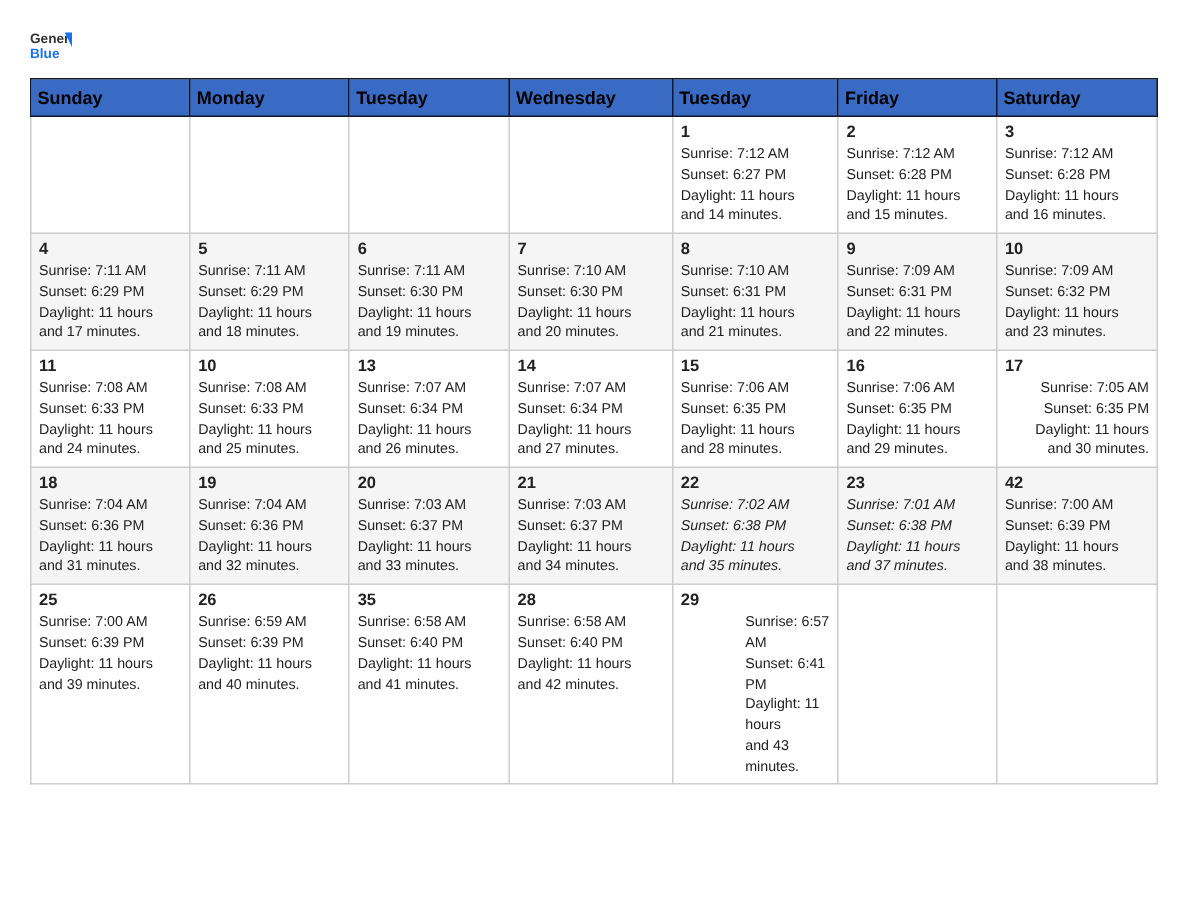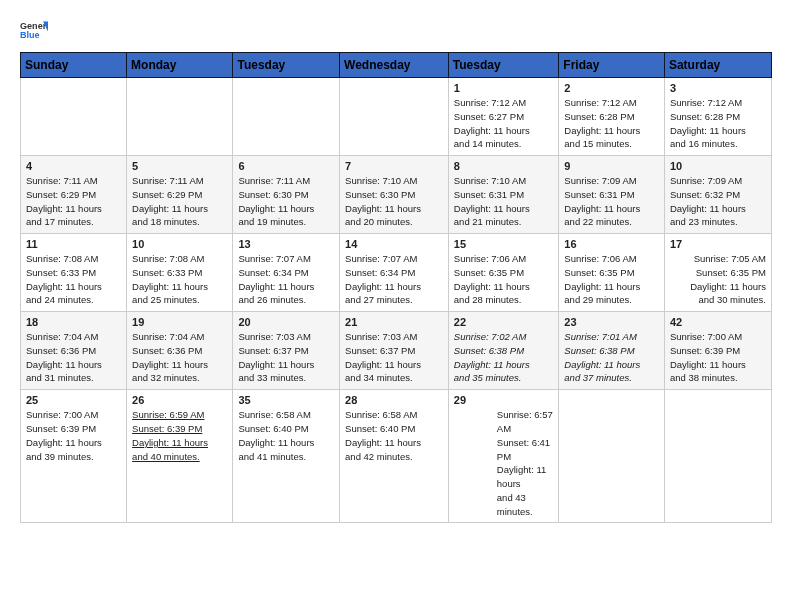--- a/index.html
+++ b/index.html
@@ -291,21 +291,21 @@
       <tr>
         <td>
           <span class="day-number">25</span>
           <div class="day-info" style="white-space: pre-line;">Sunrise: 7:00 AM
 Sunset: 6:39 PM
 Daylight: 11 hours
 and 39 minutes.</div>
         </td>
         <td>
           <span class="day-number">26</span>
-          <div class="day-info" style="white-space: pre-line; text-decoration: underline;">Sunrise: 6:59 AM
+          <div class="day-info" style="white-space: pre-line;">Sunrise: 6:59 AM
 Sunset: 6:39 PM
 Daylight: 11 hours
 and 40 minutes.</div>
         </td>
         <td>
           <span class="day-number">35</span>
           <div class="day-info" style="white-space: pre-line;">Sunrise: 6:58 AM
 Sunset: 6:40 PM
 Daylight: 11 hours
 and 41 minutes.</div>

